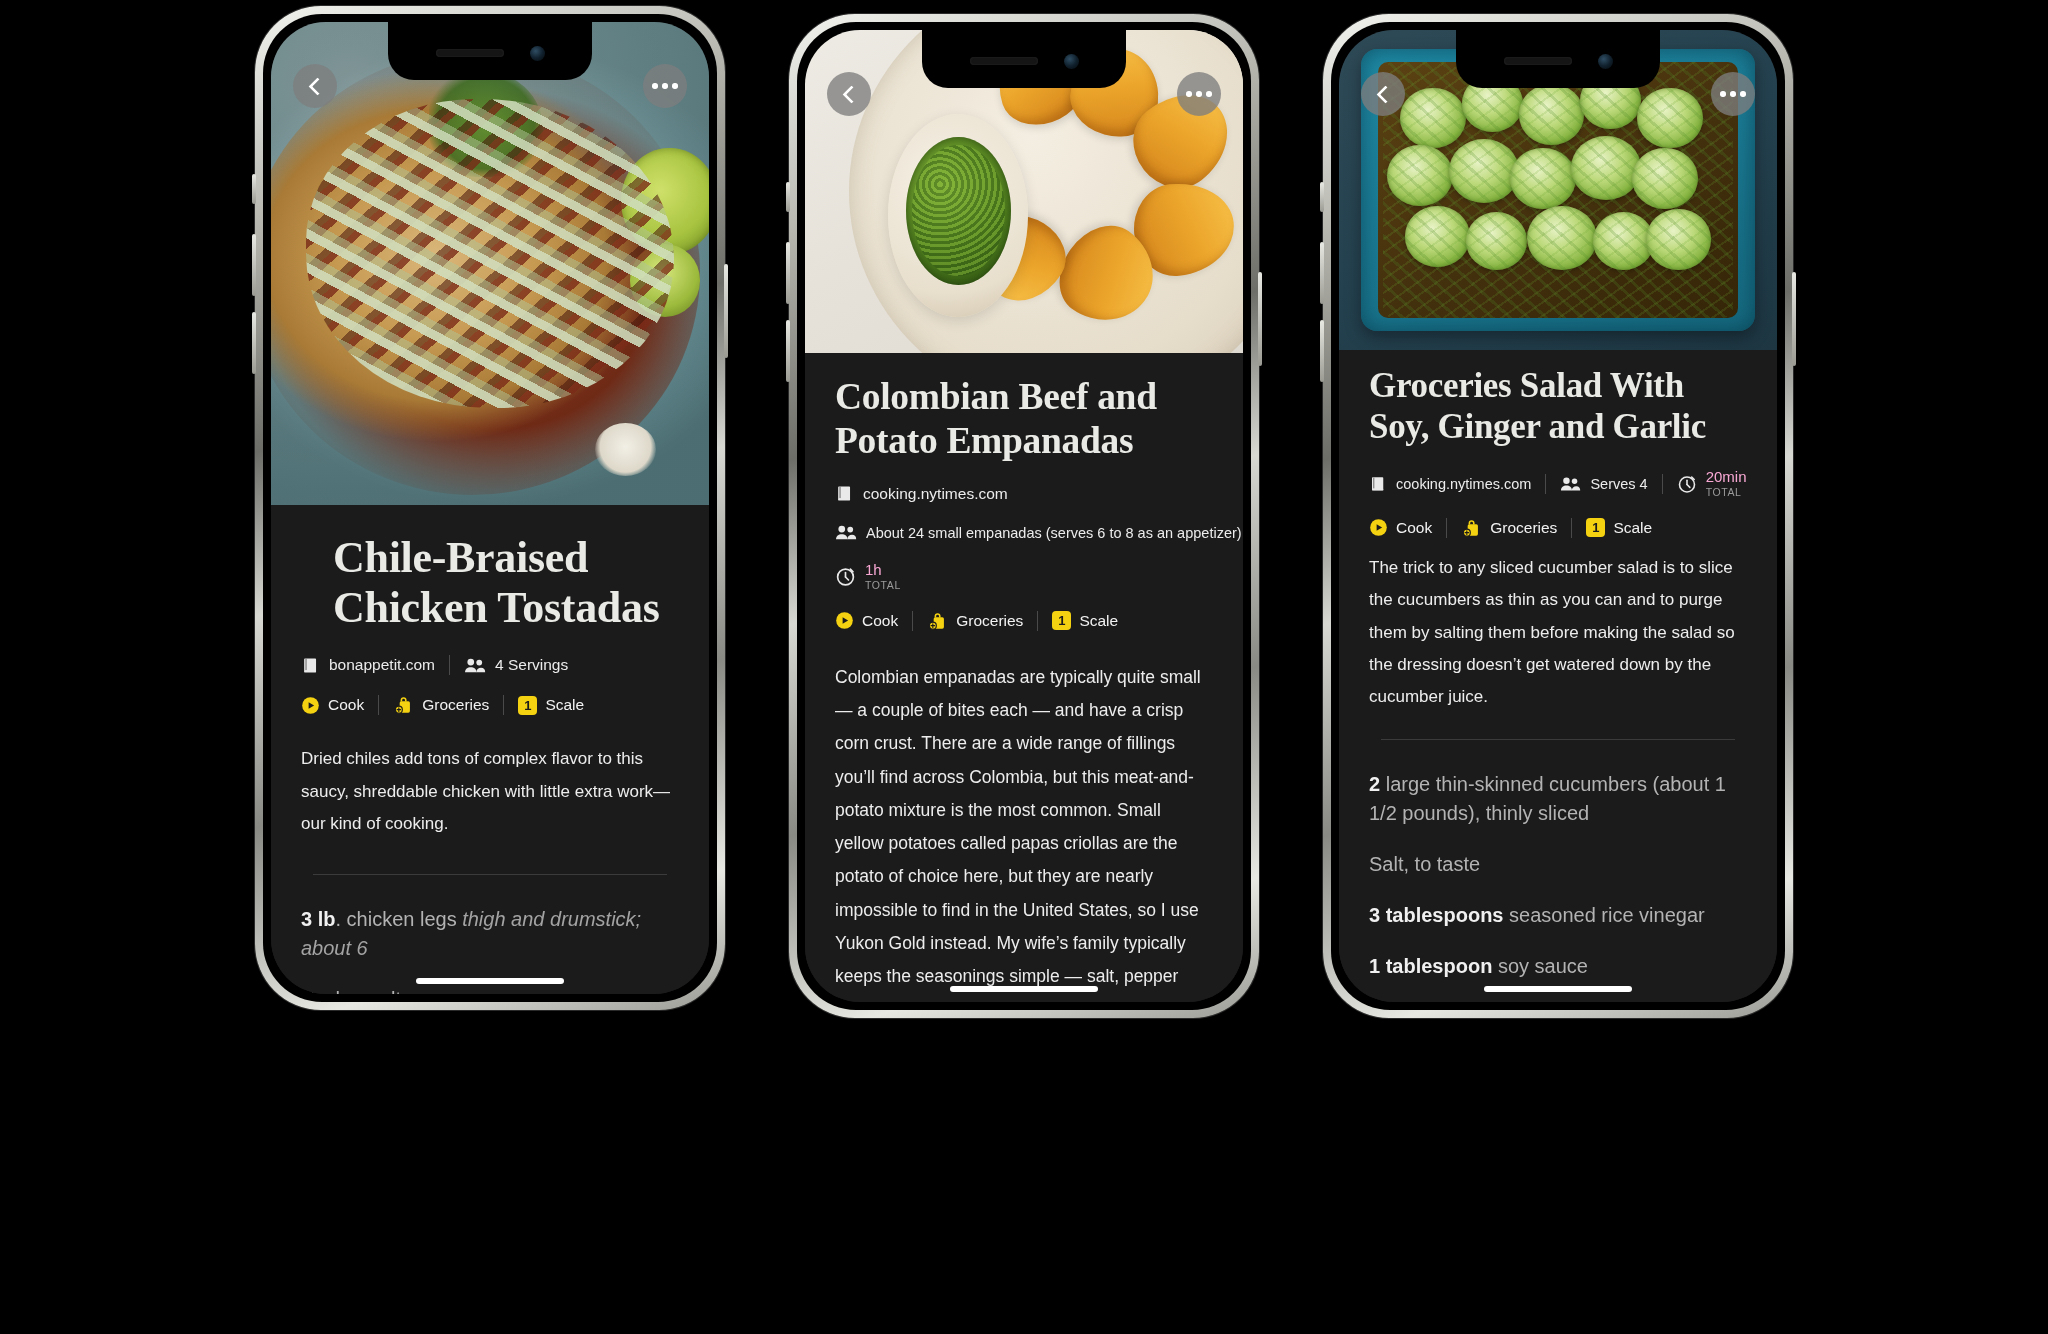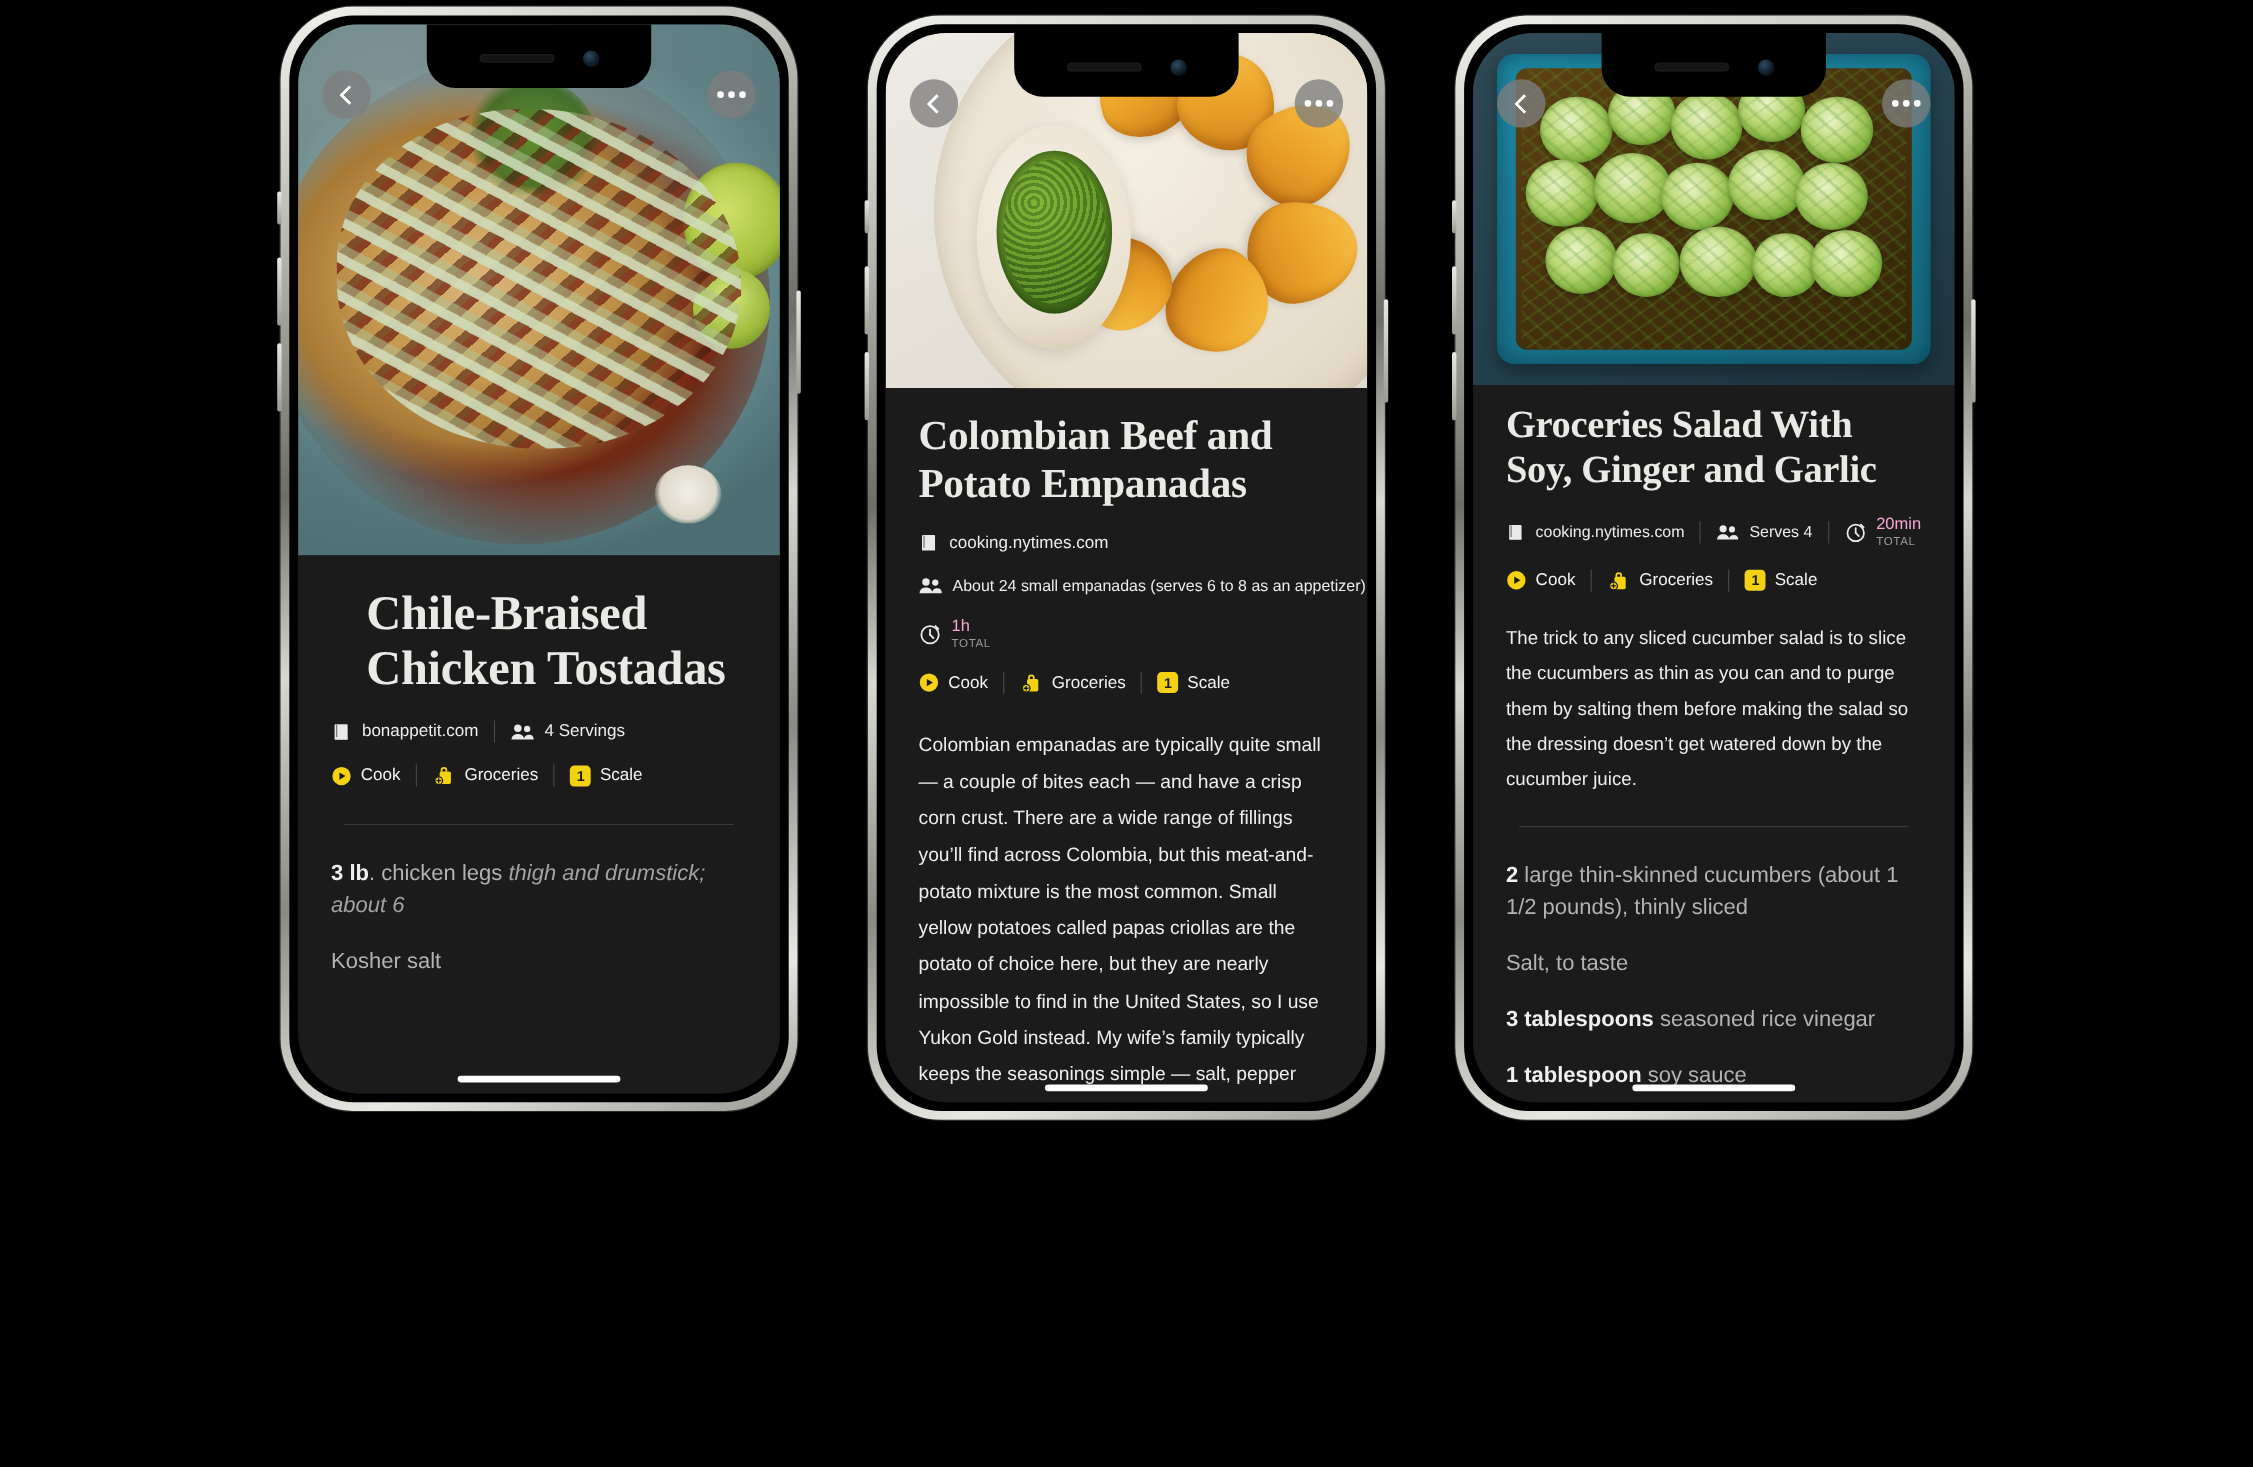--- a/index.html
+++ b/index.html
@@ -165,21 +165,21 @@
   .ic { flex: 0 0 auto; display:block; }
 
   .desc {
     margin-top: 30px;
     font-size: 17.5px;
     line-height: 1.88;
     color: #ededed;
   }
   .desc.d1 { font-size: 17px; line-height: 1.9; margin-top: 28px; }
   .desc.d2 { font-size: 17.5px; line-height: 1.9; margin-top: 30px; }
-  .desc.d3 { font-size: 17px; line-height: 1.9; margin-top: 26px; }
+  .desc.d3 { font-size: 17px; line-height: 1.9; margin-top: 14px; }
 
   .divider { height: 1px; background: #3b3b3b; margin: 34px 12px 0 12px; }
   .divider.tight { margin: 26px 12px 0 12px; }
 
   .ingredients { margin-top: 30px; }
   .ing {
     font-size: 20px;
     line-height: 1.45;
     color: #b3b3b3;
     margin-bottom: 22px;
@@ -395,20 +395,21 @@
                 <span class="action-text">Groceries</span>
               </div>
               <span class="meta-sep"></span>
               <div class="action-item">
                 <span style="display:inline-flex;align-items:center;justify-content:center;width:19px;height:19px;border-radius:4px;background:#f5d211;color:#1b1b1b;font-size:13px;font-weight:bold;">1</span>
                 <span class="action-text">Scale</span>
               </div>
             </div>
           </div>
 
+          <p class="desc d1">Dried chiles add tons of complex flavor to this saucy, shreddable chicken with little extra work—our kind of cooking.</p>
 
           <div class="divider"></div>
 
           <div class="ingredients">
             <div class="ing">
               <b>3 lb</b><span>. chicken legs </span><i>thigh and drumstick; about 6</i>
             </div>
             <div class="ing">
               <span>Kosher salt</span>
             </div>

